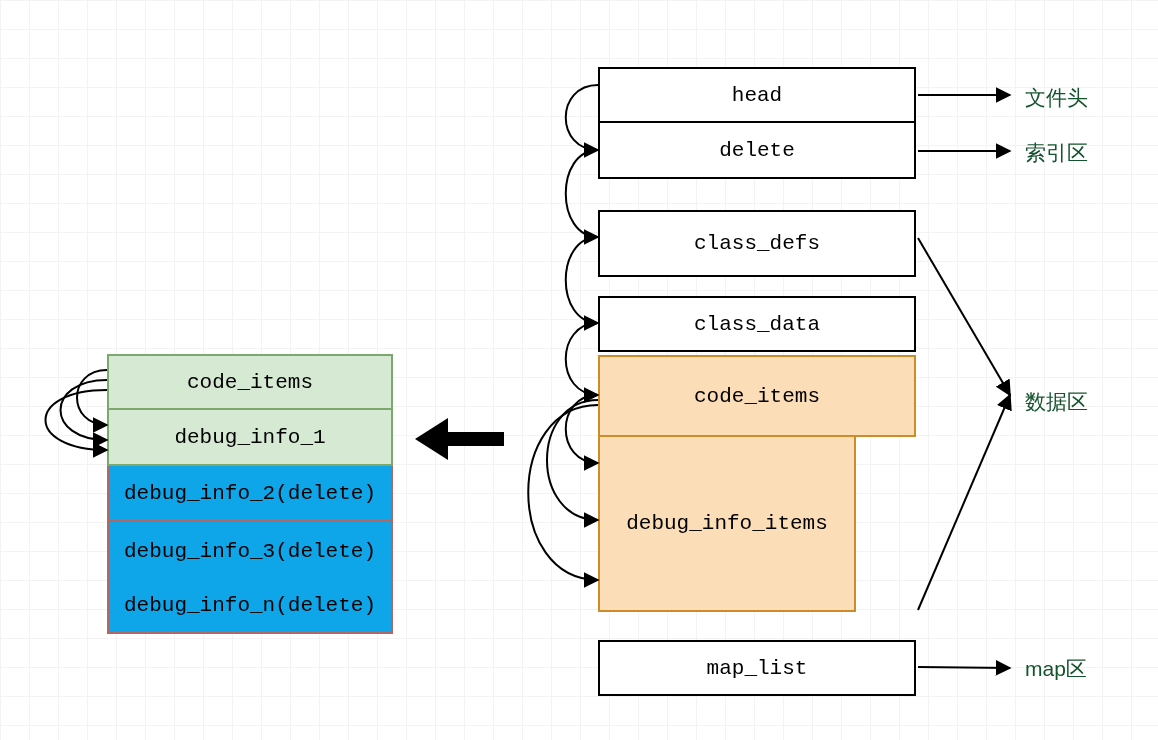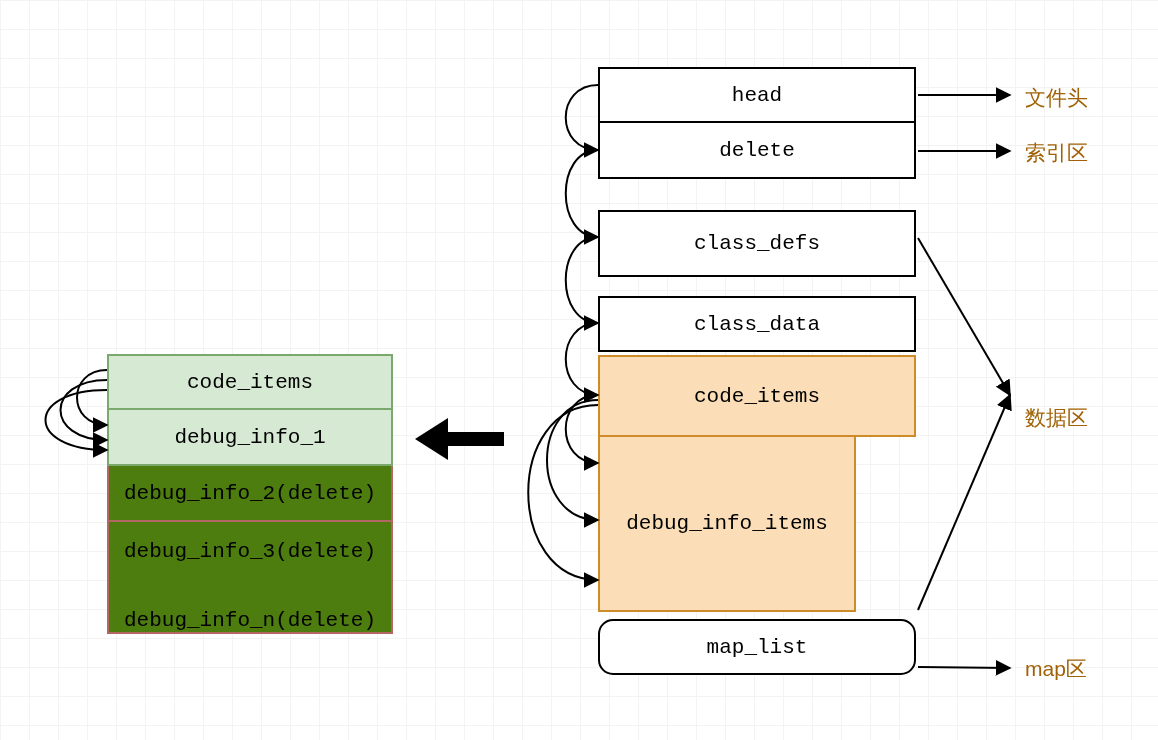--- a/index.html
+++ b/index.html
@@ -15,23 +15,23 @@
     position:absolute;
     display:flex;align-items:center;justify-content:center;
     font-size:21px;
     color:#000;
     box-sizing:border-box;
     font-family:Liberation Mono, monospace;
   }
   .rbox{border:2px solid #000;background:#fff;}
   .obox{border:2px solid #cd8b2a;background:#fbdeb7;}
   .gbox{border:2px solid #7aa86d;background:#d6ead3;}
-  .pbox{border:2px solid #b26762;background:#4d7c0f;}
+  .pbox{border:2px solid #b26762;background:#0ea5e9;}
   .label{
-    position:absolute;font-size:21px;color:#a16207;
+    position:absolute;font-size:21px;color:#14532d;
     white-space:nowrap;
   }
   svg.overlay{
     position:absolute;left:0;top:0;width:1158px;height:740px;
     z-index:5;pointer-events:none;
   }
 </style>
 </head>
 <body>
 
@@ -48,42 +48,42 @@
 </div>
 <div class="box rbox" style="left:598px;top:296px;width:318px;height:56px;">
   <span>class_data</span>
 </div>
 <div class="box obox" style="left:598px;top:355px;width:318px;height:82px;">
   <span>code_items</span>
 </div>
 <div class="box obox" style="left:598px;top:437px;width:258px;height:175px;border-top:none;">
   <span>debug_info_items</span>
 </div>
-<div class="box rbox" style="left:598px;top:619px;width:318px;height:56px;border-radius:15px;">
+<div class="box rbox" style="left:598px;top:640px;width:318px;height:56px;">
   <span>map_list</span>
 </div>
 
 <div class="label" style="left:1025px;top:84px;">文件头</div>
 <div class="label" style="left:1025px;top:139px;">索引区</div>
-<div class="label" style="left:1025px;top:404px;">数据区</div>
+<div class="label" style="left:1025px;top:388px;">数据区</div>
 <div class="label" style="left:1025px;top:655px;">map区</div>
 
 <div class="box gbox" style="left:107px;top:354px;width:286px;height:56px;">
   <span>code_items</span>
 </div>
 <div class="box gbox" style="left:107px;top:410px;width:286px;height:56px;border-top:none;text-align:right;">
   <span>debug_info_1</span>
 </div>
 <div class="box pbox" style="left:107px;top:466px;width:286px;height:56px;border-top:none;">
   <span>debug_info_2(delete)</span>
 </div>
 <div class="box pbox" style="left:107px;top:522px;width:286px;height:60px;border-top:none;">
   <span>debug_info_3(delete)</span>
 </div>
-<div class="box pbox" style="left:107px;top:578px;width:286px;height:56px;border-top:none;align-items:flex-end;">
+<div class="box pbox" style="left:107px;top:578px;width:286px;height:56px;border-top:none;">
   <span>debug_info_n(delete)</span>
 </div>
 
 <svg class="overlay">
   <defs>
     <marker id="arr" viewBox="0 0 10 10" refX="9" refY="5" markerWidth="8" markerHeight="8" orient="auto-start-reverse">
       <path d="M 0 0 L 10 5 L 0 10 z" fill="#000"></path>
     </marker>
   </defs>
 

